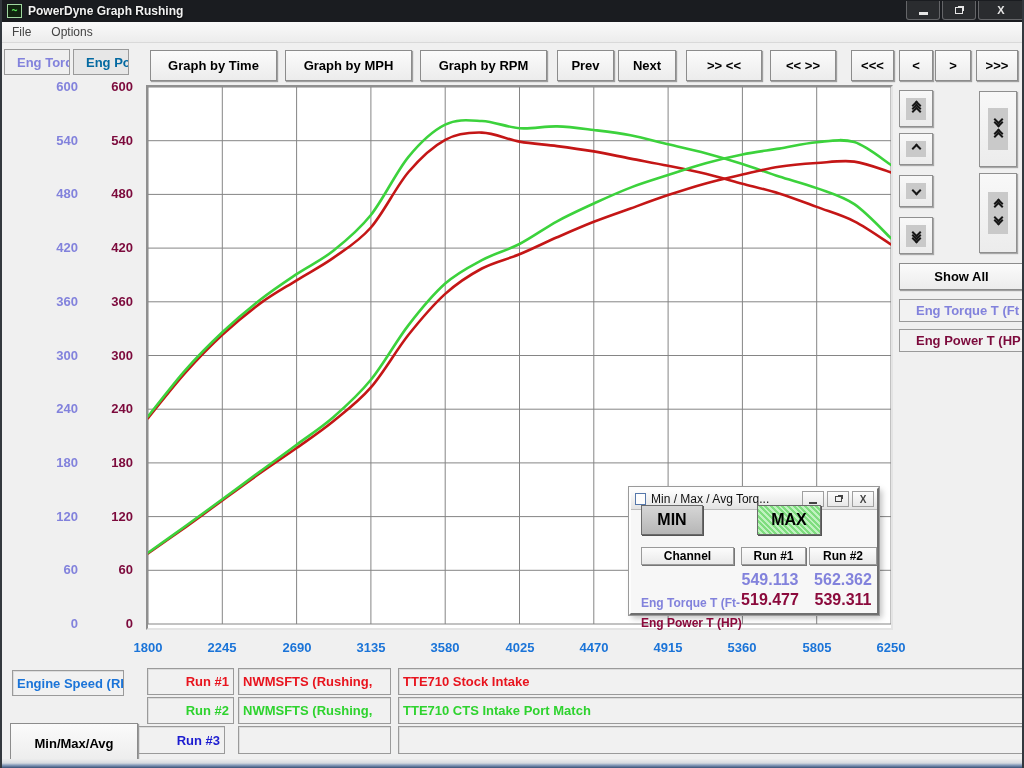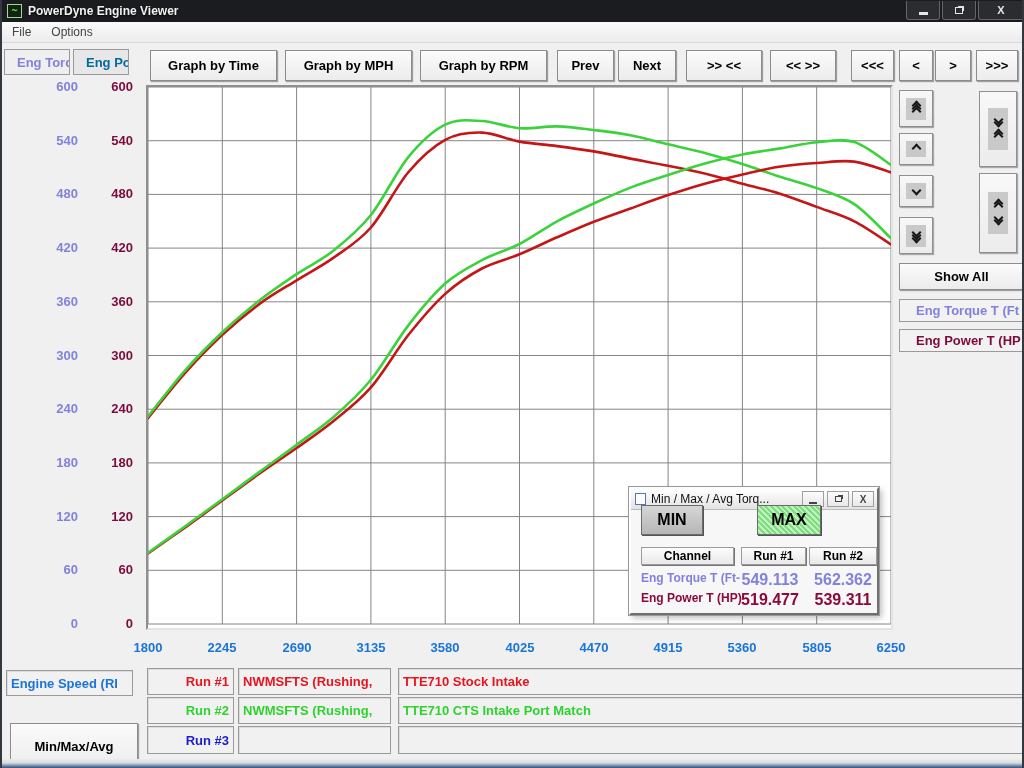--- a/index.html
+++ b/index.html
@@ -104,42 +104,42 @@
   .minmax-btn {
     position:absolute; top:16px; height:30px; border:1px solid #6b6b6b;
     box-shadow:1px 1px 0 #555; font-size:16px; font-weight:bold; color:#000;
     display:flex; align-items:center; justify-content:center;
   }
   .hdr-cell {
     position:absolute; top:58px; height:18px; background:linear-gradient(#fcfcfc,#e9e9e9);
     border:1px solid #9a9a9a; box-shadow:1px 1px 0 #777; font-size:12px; font-weight:bold;
     display:flex; align-items:center; justify-content:center;
   }
-  .prow-label { position:absolute; left:10px; width:100px; font-size:12px; font-weight:bold; white-space:nowrap; }
+  .prow-label { position:absolute; left:10px; width:100px; font-size:12px; font-weight:bold; white-space:nowrap;margin-top:25px; }
   .prow-val   { position:absolute; width:62px; font-size:16px; font-weight:bold; text-align:center; }
   
   .sunkbox {
     position:absolute; background:#f1f1f1; border:1px solid #9a9a9a;
     box-shadow:inset 1px 1px 0 #dcdcdc; font-size:13px; font-weight:bold;
     display:flex; align-items:center; padding:0 4px; overflow:hidden; white-space:nowrap;
   }
   .runlabel { justify-content:flex-end; }
   .bottom-border {
     position:absolute; left:0; bottom:0; width:1024px; height:9px;
     background:linear-gradient(#ededed, #d6dae0 45%, #8298b8 70%, #3a5076 100%);
   }
 </style>
 </head>
 <body>
 
 <div id="app">
 
   <div class="titlebar">
     <div class="app-icon">~</div>
-    <span class="title-text">PowerDyne Engine Viewer</span>
+    <span class="title-text">PowerDyne Graph Rushing</span>
     <div class="capbtns">
       <div class="capbtn">
           <span class="mini-bar"></span>
         </div>
       <div class="capbtn">
           <span class="rest-sq"></span>
         </div>
       <div class="capbtn close">
           <span class="x-glyph">X</span>
         </div>
@@ -304,29 +304,29 @@
 
     <div class="prow-label" style="top: 82px; color: rgb(130, 130, 220);">Eng Torque T (Ft-</div>
     <div class="prow-val" style="top: 82px; left: 108px; color: rgb(130, 130, 220);">549.113</div>
     <div class="prow-val" style="top: 82px; left: 181px; color: rgb(130, 130, 220);">562.362</div>
 
     <div class="prow-label" style="top: 102px; color: rgb(139, 10, 60);">Eng Power T (HP)</div>
     <div class="prow-val" style="top: 102px; left: 108px; color: rgb(139, 10, 60);">519.477</div>
     <div class="prow-val" style="top: 102px; left: 181px; color: rgb(139, 10, 60);">539.311</div>
   </div>
 
-  <div class="sunkbox" style="left: 4px; top: 670px; width: 127px; height: 26px; color: rgb(27, 116, 216);">Engine Speed (RI</div>
-  <div class="w7btn" style="left:8px; top:723px; width:128px; height:46px;">Min/Max/Avg</div>
+  <div class="sunkbox" style="left: 10px; top: 670px; width: 112px; height: 26px; color: rgb(27, 116, 216);">Engine Speed (RI</div>
+  <div class="w7btn" style="left:8px; top:723px; width:128px; height:40px;">Min/Max/Avg</div>
 
   <div class="sunkbox runlabel" style="left: 145px; top: 668px; width: 87px; height: 27px; color: rgb(232, 20, 30);">Run #1</div>
   <div class="sunkbox" style="left: 236px; top: 668px; width: 153px; height: 27px; color: rgb(232, 20, 30);">NWMSFTS (Rushing,</div>
   <div class="sunkbox" style="left: 396px; top: 668px; width: 625px; height: 27px; color: rgb(232, 20, 30);">TTE710 Stock Intake</div>
 
   <div class="sunkbox runlabel" style="left: 145px; top: 697px; width: 87px; height: 27px; color: rgb(46, 211, 46);">Run #2</div>
   <div class="sunkbox" style="left: 236px; top: 697px; width: 153px; height: 27px; color: rgb(46, 211, 46);">NWMSFTS (Rushing,</div>
   <div class="sunkbox" style="left: 396px; top: 697px; width: 625px; height: 27px; color: rgb(46, 211, 46);">TTE710 CTS Intake Port Match</div>
 
-  <div class="sunkbox runlabel" style="left: 145px; top: 726px; width: 87px; height: 28px; color: rgb(28, 28, 208);">Run #3</div>
+  <div class="sunkbox runlabel" style="left: 136px; top: 726px; width: 87px; height: 28px; color: rgb(28, 28, 208);">Run #3</div>
   <div class="sunkbox" style="left: 236px; top: 726px; width: 153px; height: 28px; color: rgb(28, 28, 208);"></div>
   <div class="sunkbox" style="left: 396px; top: 726px; width: 625px; height: 28px; color: rgb(28, 28, 208);"></div>
 
   <div class="bottom-border"></div>
 </div>
 
 </body></html>

